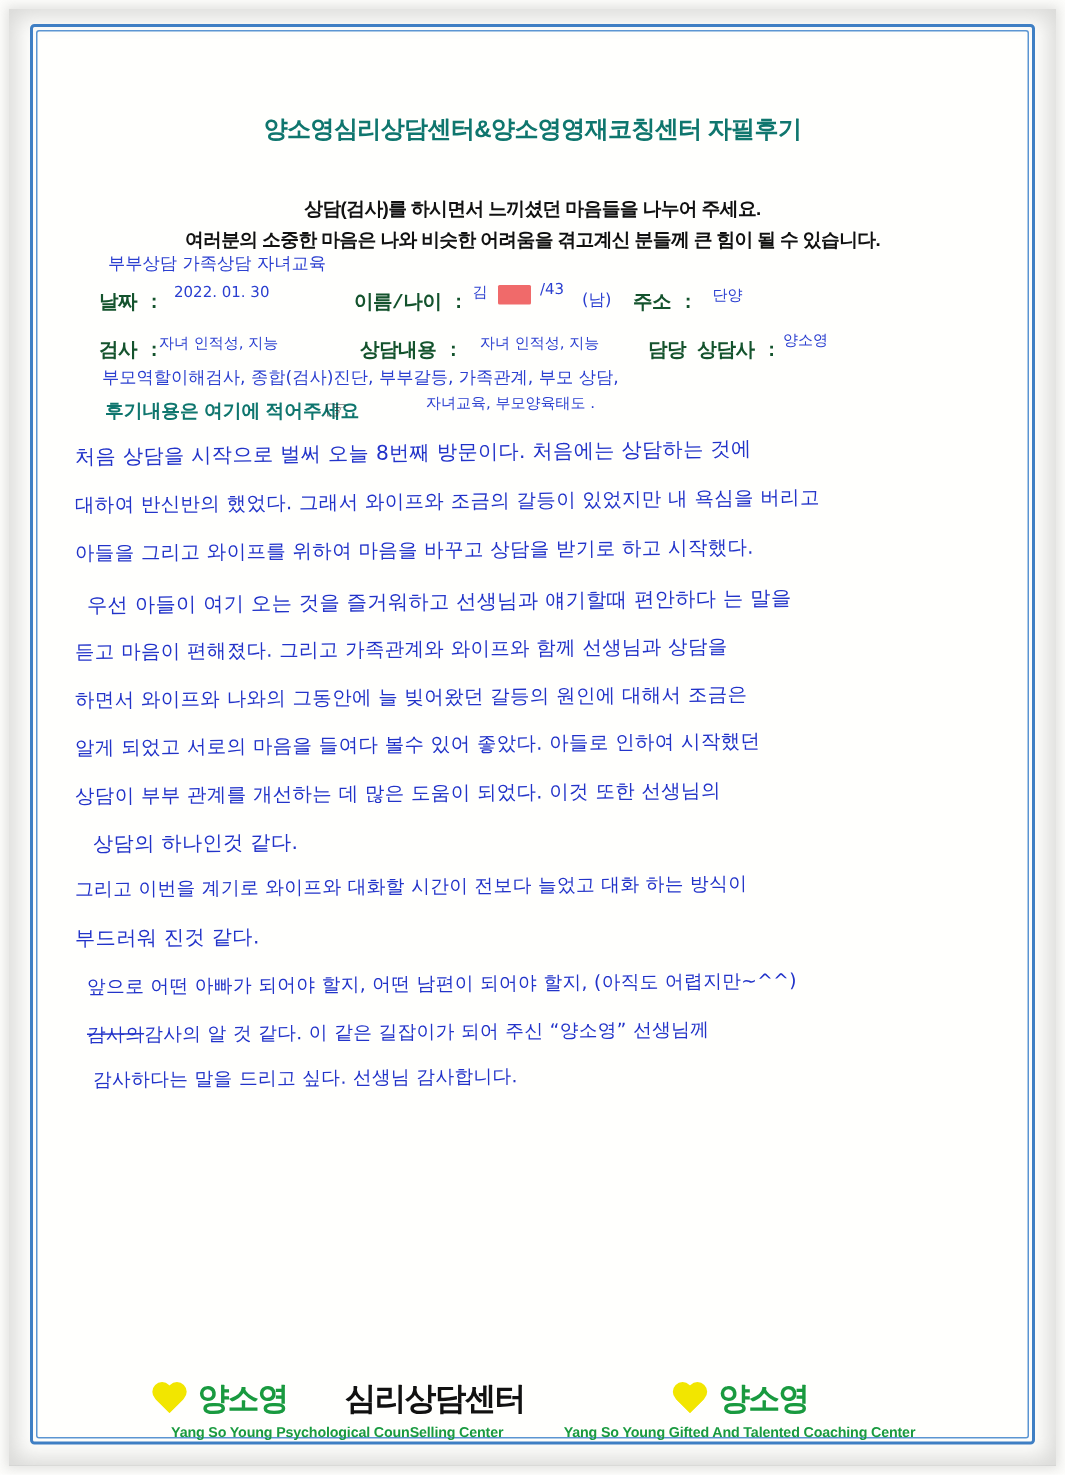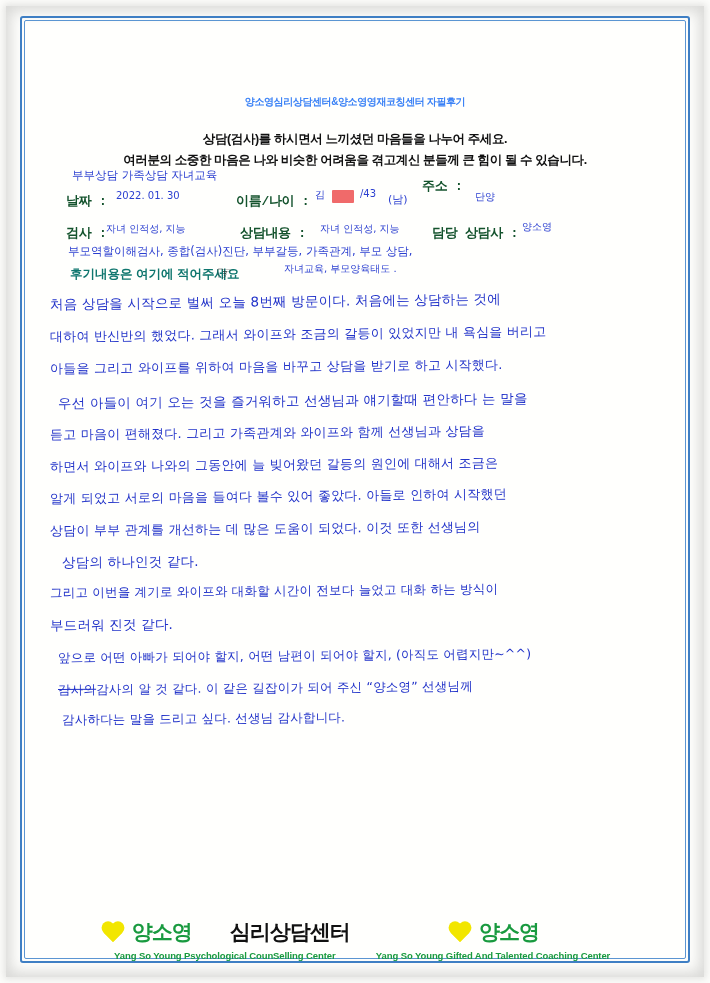--- a/index.html
+++ b/index.html
@@ -39,45 +39,45 @@
     left: 24px; top: 20px; right: 24px; bottom: 24px;
     border: 1px solid #5b95d2;
     border-radius: 2px;
   }
   .content {
     position: absolute;
     left: 40px; top: 34px; right: 40px; bottom: 30px;
   }
   .doc-title {
     text-align: center;
-    font-size: 10px;
-    font-weight: bold;
-    color: #3b82f6;
+    font-size: 16px;
+    font-weight: bold;
+    color: #0f766e;
     letter-spacing: -0.4px;
-    margin-top: 61px;
+    margin-top: 42px;
   }
   .green-banner {
     margin: 11px auto 0 auto;
     width: 516px;
     height: 46px;
     background: linear-gradient(#2fa74e, #1c8c3c);
     border-radius: 23px;
     display: flex;
     align-items: center;
     justify-content: center;
     box-shadow: 0 2px 2px rgba(0,0,0,0.18);
   }
   .green-banner span {
     color: #ffffff;
     font-size: 25px;
     font-weight: bold;
     letter-spacing: -0.6px;
   }
   .intro {
-    margin-top: 20px;
+    margin-top: 32px;
     text-align: center;
     font-size: 12.5px;
     font-weight: bold;
     color: #111;
     line-height: 1.65;
     letter-spacing: -0.4px;
   }
   .form-area {
     position: relative;
     height: 118px;
@@ -247,21 +247,21 @@
 
       <div class="frow" style="left:26px; top:22px;">날짜 :</div>
       <div class="frow hand" style="left:76px; top:20px;">2022. 01. 30</div>
 
       <div class="frow" style="left:196px; top:22px;">이름/나이 :</div>
       <div class="frow hand" style="left:275px; top:18px;">김</div>
       <div class="frow" style="left:292px; top:20px;"><span class="redact"></span></div>
       <div class="frow hand" style="left:320px; top:18px;">/43</div>
       <div class="frow hand" style="left:348px; top:22px; font-size:11px;">(남)</div>
 
-      <div class="frow" style="left:382px; top:7px;">주소 :</div>
+      <div class="frow" style="left:382px; top:22px;">주소 :</div>
       <div class="frow hand" style="left:435px; top:20px;">단양</div>
 
       <div class="frow" style="left:26px; top:54px;">검사 :</div>
       <div class="frow hand" style="left:66px; top:52px;">자녀 인적성, 지능</div>
 
       <div class="frow" style="left:200px; top:54px;">상담내용 :</div>
       <div class="frow hand" style="left:280px; top:52px;">자녀 인적성, 지능</div>
 
       <div class="frow" style="left:392px; top:54px;">담당 상담사 :</div>
       <div class="frow hand" style="left:482px; top:50px;">양소영</div>

